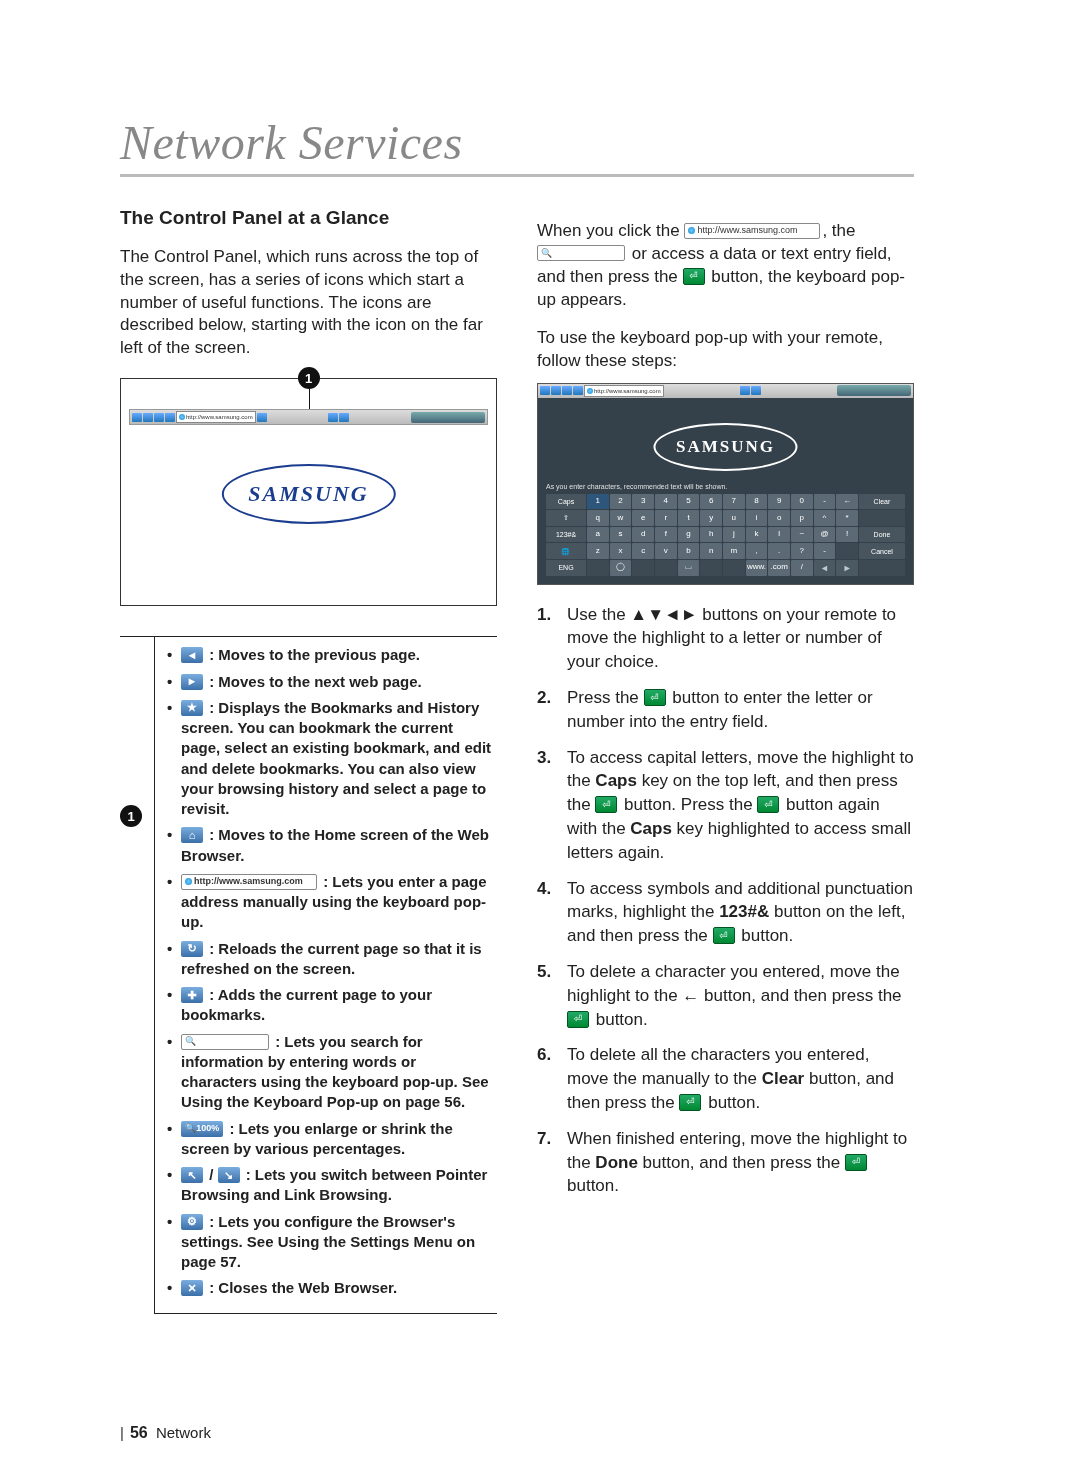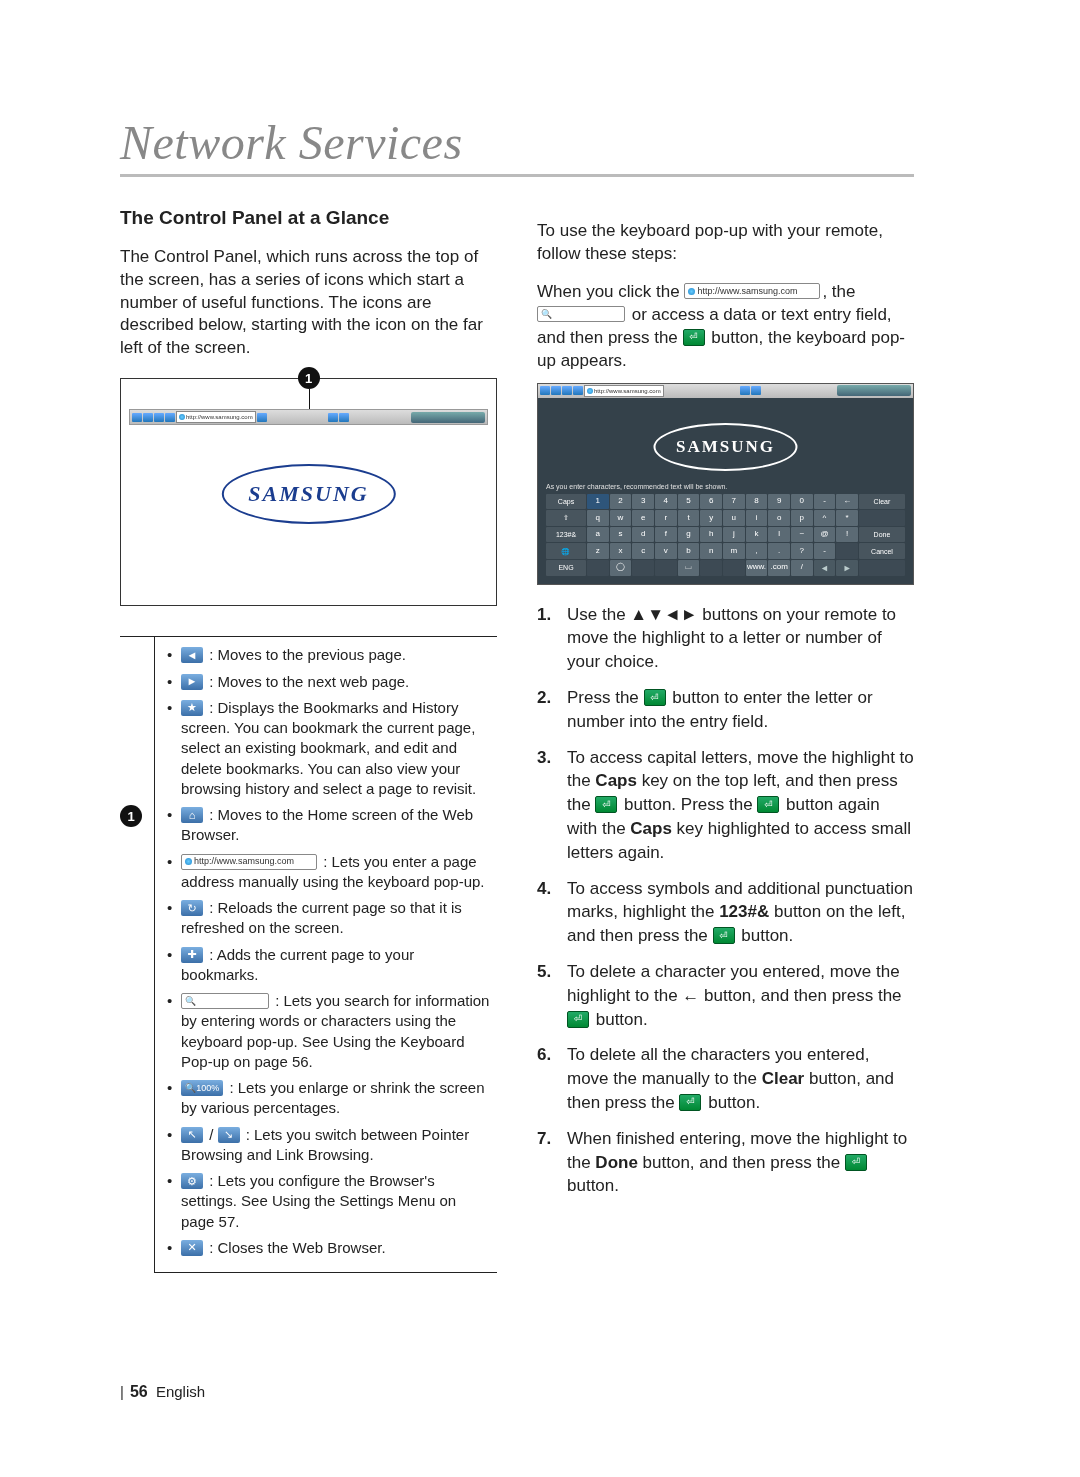--- a/index.html
+++ b/index.html
@@ -147,20 +147,21 @@
   .legend-table td.marker-cell {
     width: 28px;
     border-top: 1px solid #222;
     padding: 8px 6px 8px 0;
   }
   .legend-table td.list-cell {
     border-top: 1px solid #222;
     border-bottom: 1px solid #222;
     border-left: 1px solid #222;
     padding: 8px 4px 8px 12px;
+    font-weight: bold;
   }
   .legend-marker {
     width: 22px; height: 22px;
     border-radius: 50%;
     background: #111;
     color: #fff;
     font-weight: bold;
     font-size: 13px;
     display: flex;
     align-items: center;
@@ -390,28 +391,28 @@
               <li><span class="icon">⚙</span><span> : Lets you configure the Browser's settings. See Using the Settings Menu on page 57.</span></li>
               <li><span class="icon">✕</span><span> : Closes the Web Browser.</span></li>
             </ul>
           </td>
         </tr>
       </tbody>
         </table>
     </div>
 
     <div class="col">
-      <p>To use the keyboard pop-up with your remote, follow these steps:</p>
       <p>
         <span>When you click the </span><span class="icon plain-box url-box">
             <span class="globe"></span>
             <span>http://www.samsung.com</span>
           </span><span>, the </span><br>
         <span class="icon plain-box search-box">🔍</span><span> or access a data or text entry field, and then press the </span><span class="icon enter-btn">⏎</span><span> button, the keyboard pop-up appears.</span>
       </p>
+      <p>To use the keyboard pop-up with your remote, follow these steps:</p>
 
       <div class="kb-fig">
         <div class="kb-top">
           <div class="tb-btn"></div>
           <div class="tb-btn"></div>
           <div class="tb-btn"></div>
           <div class="tb-btn"></div>
           <div class="tb-url">
               <span class="globe"></span>
               <span>http://www.samsung.com</span>
@@ -505,15 +506,15 @@
         <li><span>To access symbols and additional punctuation marks, highlight the </span><b>123#&amp;</b><span> button on the left, and then press the </span><span class="icon enter-btn">⏎</span><span> button.</span></li>
         <li><span>To delete a character you entered, move the highlight to the </span><span>←</span><span> button, and then press the </span><span class="icon enter-btn">⏎</span><span> button.</span></li>
         <li><span>To delete all the characters you entered, move the manually to the </span><b>Clear</b><span> button, and then press the </span><span class="icon enter-btn">⏎</span><span> button.</span></li>
         <li><span>When finished entering, move the highlight to the </span><b>Done</b><span> button, and then press the </span><span class="icon enter-btn">⏎</span><span> button.</span></li>
       </ol>
     </div>
   </div>
 
   <div class="footer">
     <span class="bar">|</span><span class="pageno">56</span>
-    <span>English</span>
+    <span>Network</span>
   </div>
 </div>
 
 </body></html>

